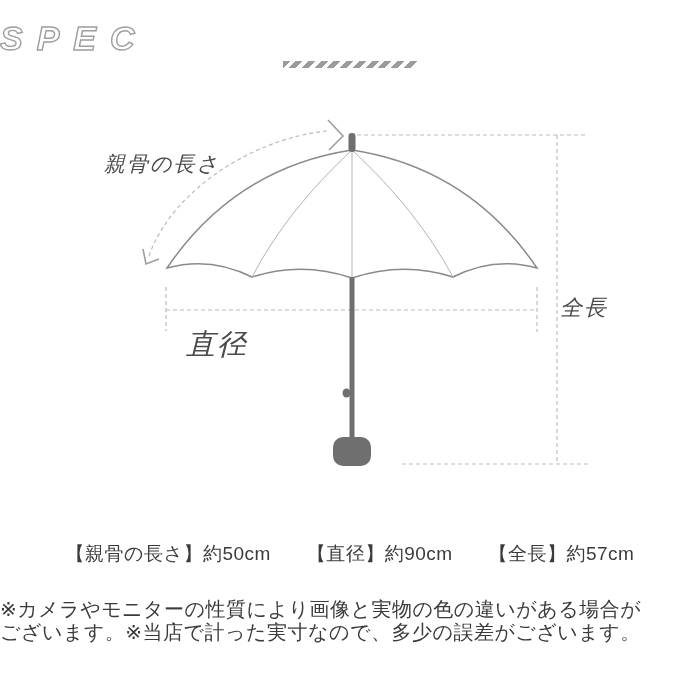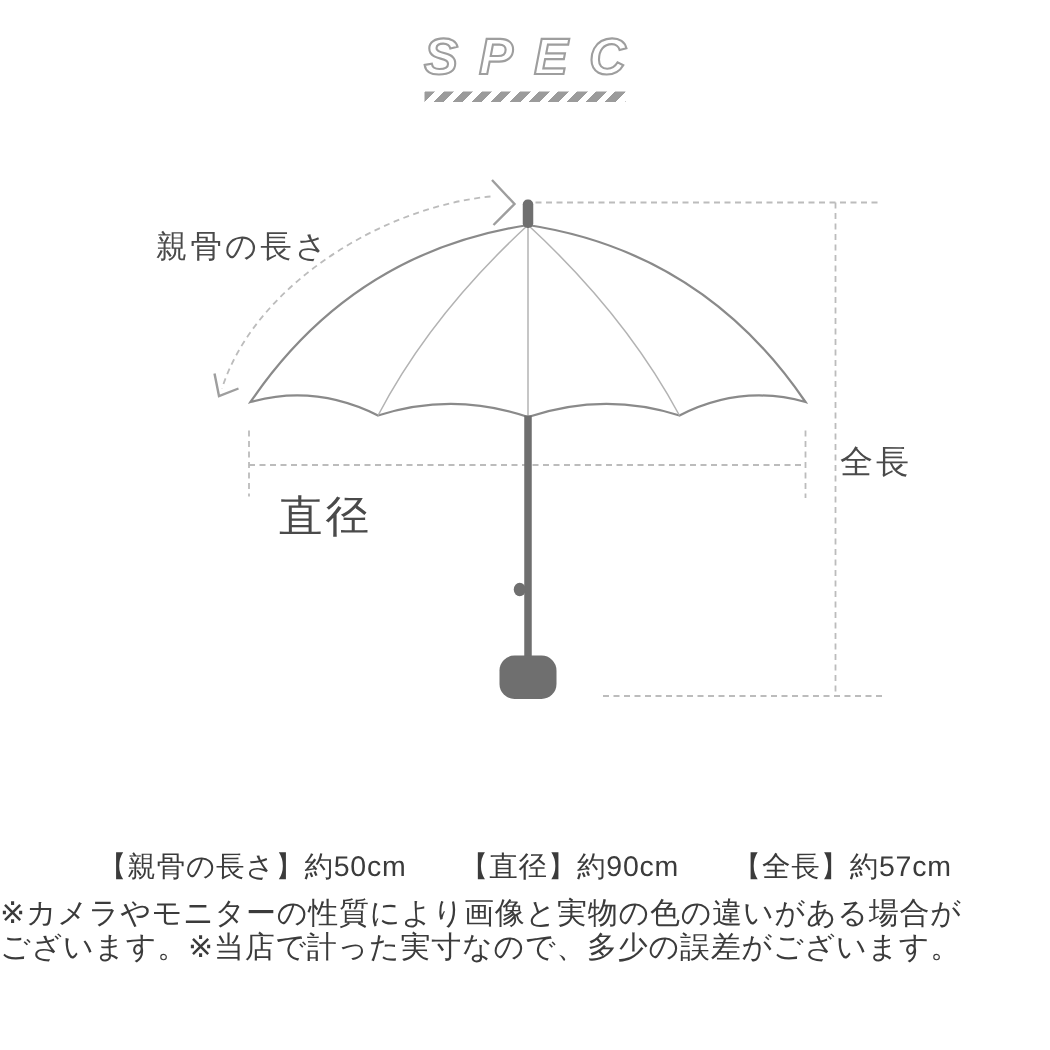--- a/index.html
+++ b/index.html
@@ -1,46 +1,46 @@
 <!DOCTYPE html>
 <html><head>
 <meta charset="utf-8">
 <style>
   html,body{margin:0;padding:0;background:#fff;}
   .page{
     position:relative;width:700px;height:700px;background:#ffffff;overflow:hidden;
     font-family:"Liberation Sans","DejaVu Sans",sans-serif;
   }
   
-  .spec-header{position:absolute;top:20px;left:0;width:700px;text-align:center;}
+  .spec-header{position:absolute;top:20px;left:0;width:700px;text-align:left;}
   .spec-title{
     display:inline-block;
     font-style:italic;font-weight:bold;font-size:34px;line-height:36px;
     letter-spacing:14px;margin-right:-14px;
     color:#9e9e9e;
     -webkit-text-fill-color:#ffffff;
     -webkit-text-stroke:1.4px #9e9e9e;
   }
   .spec-stripe{
     position:absolute;top:61px;left:283px;width:134px;height:7px;
     background:repeating-linear-gradient(135deg,#9b9b9b 0 5px,rgba(0,0,0,0) 5px 9px);
   }
   
   .diagram-svg{position:absolute;top:0;left:0;}
   .diagram-label{
     position:absolute;color:#4a4a4a;white-space:nowrap;
-    font-size:21px;letter-spacing:2px;
+    font-size:21px;letter-spacing:2px;font-style:italic;
   }
   .label-rib-length{left:104px;top:150px;}
   .label-diameter{left:186px;top:325px;font-size:29px;}
   .label-total-length{left:560px;top:293px;font-size:22px;}
   
   .spec-values{
     position:absolute;top:541px;left:0;width:700px;text-align:center;
-    font-size:19px;color:#3b3b3b;letter-spacing:0.5px;margin-top:24px;
+    font-size:19px;color:#3b3b3b;letter-spacing:0.5px;
   }
   .spec-item{display:inline-block;}
   .spec-item + .spec-item{margin-left:30px;}
   .disclaimer{
     position:absolute;top:598px;left:0;width:700px;text-align:left;
     font-size:20px;line-height:23px;color:#3b3b3b;letter-spacing:0.5px;
   }
 </style>
 </head>
 <body>

